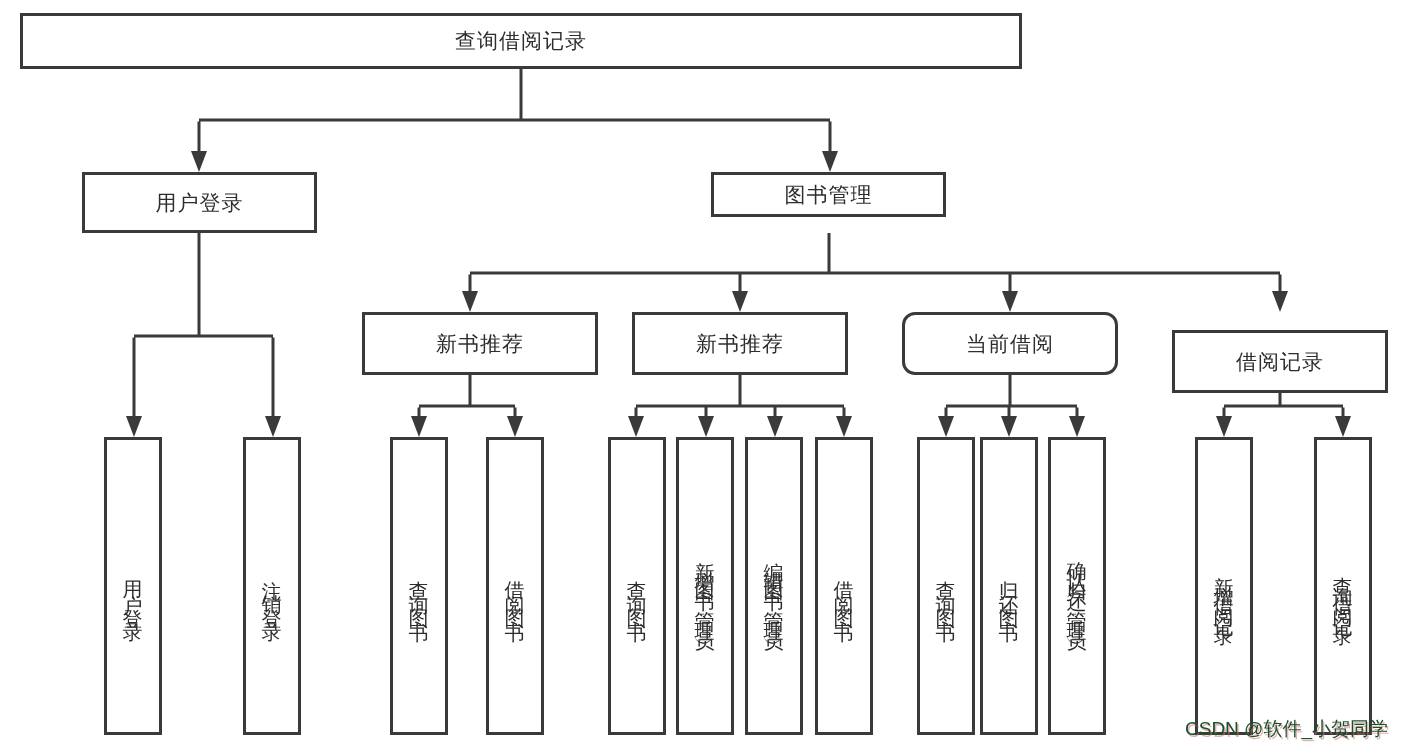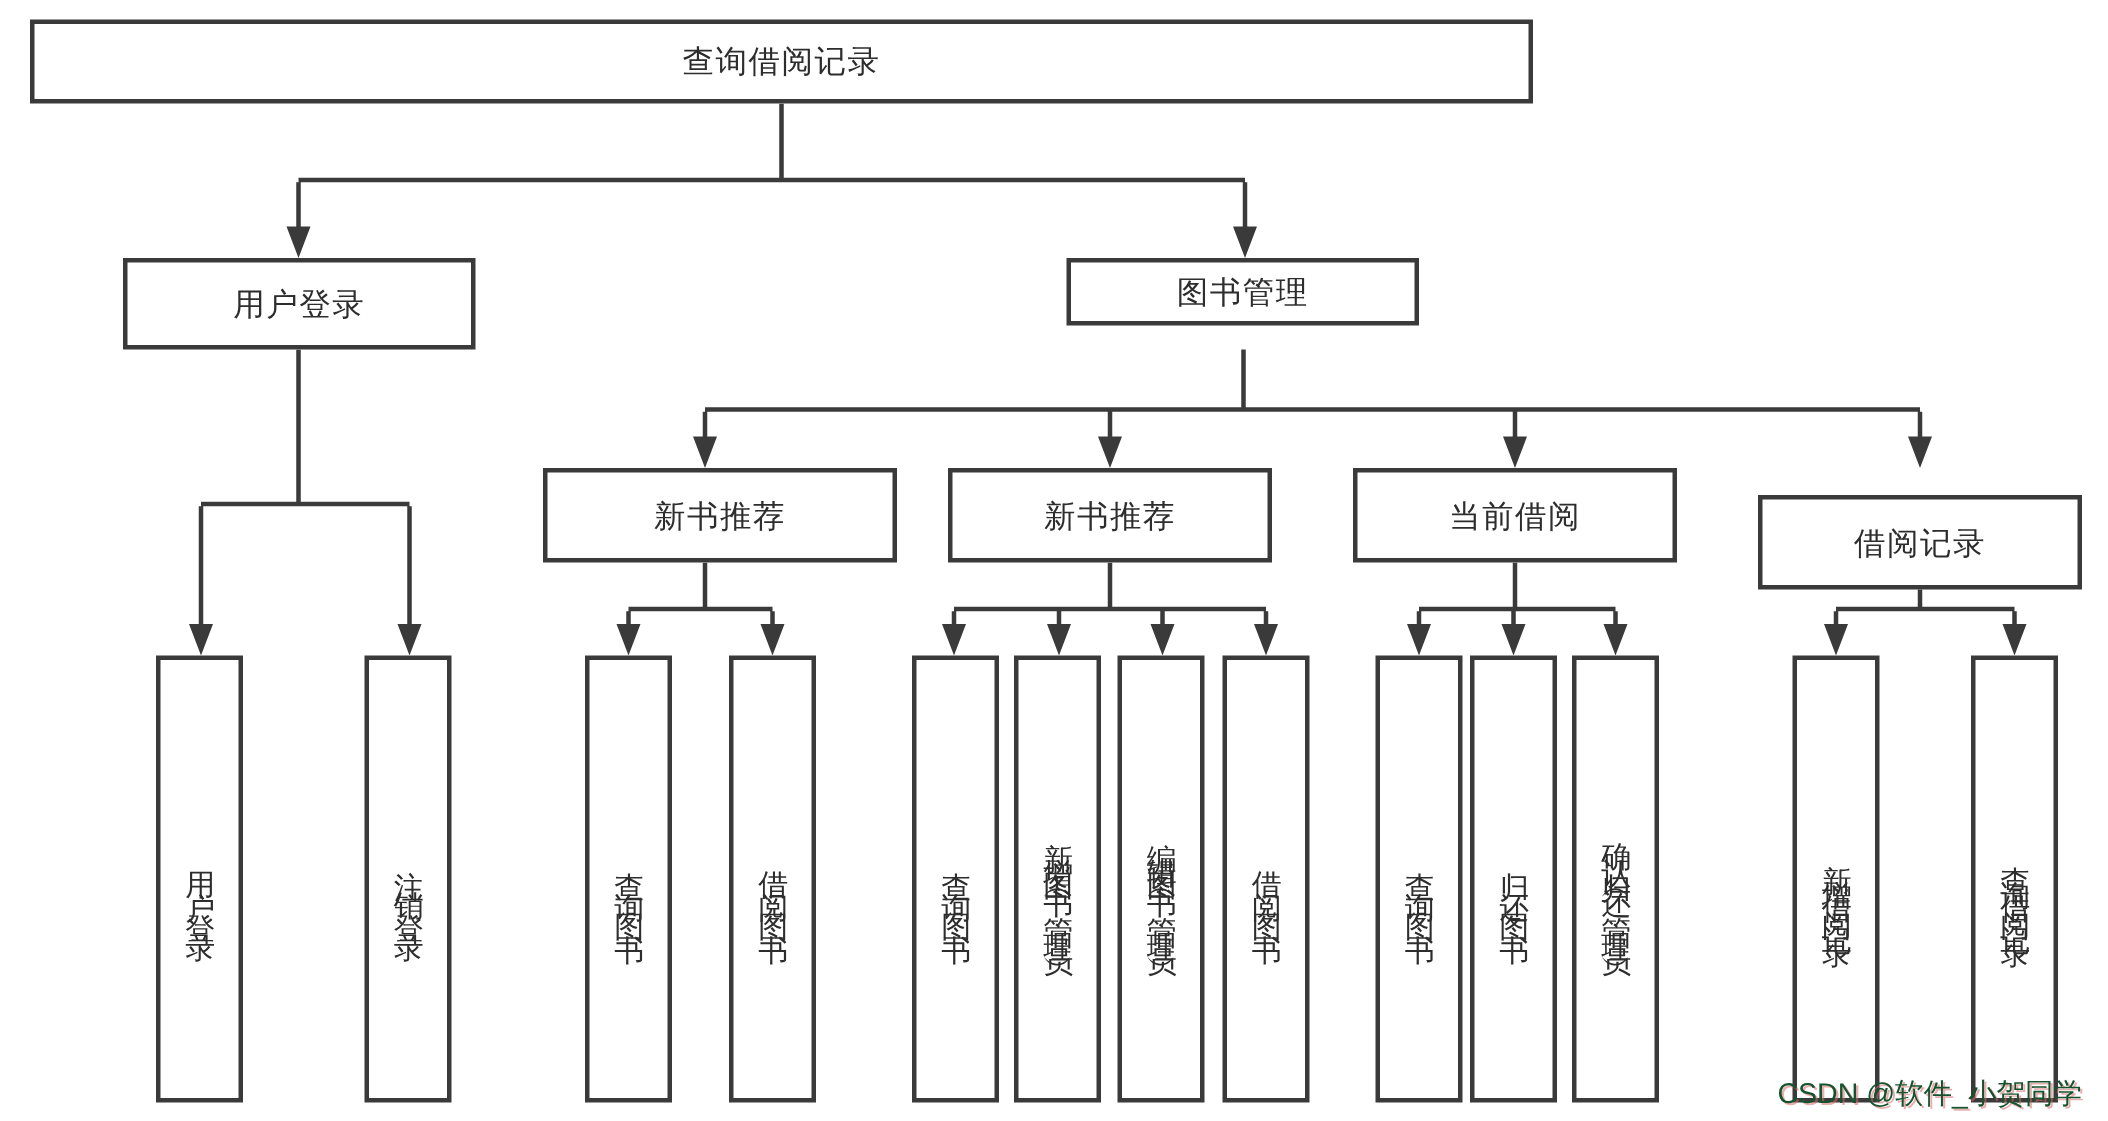--- a/index.html
+++ b/index.html
@@ -76,21 +76,21 @@
   <div class="node hnode" style="left:711px;top:172px;width:235px;height:45px;">
     <span>图书管理</span>
   </div>
 
   <div class="node hnode" style="left:362px;top:312px;width:236px;height:63px;">
     <span>新书推荐</span>
   </div>
   <div class="node hnode" style="left:632px;top:312px;width:216px;height:63px;">
     <span>新书推荐</span>
   </div>
-  <div class="node hnode" style="left:902px;top:312px;width:216px;height:63px;">
+  <div class="node hnode" style="left:902px;top:312px;width:216px;height:63px;border-radius:13px;">
     <span>当前借阅</span>
   </div>
   <div class="node hnode" style="left:1172px;top:312px;width:216px;height:63px;margin-top:18px;">
     <span>借阅记录</span>
   </div>
 
   <div class="node vnode" style="left:104px;">
     <span class="vtext ls4">用户登录</span>
   </div>
   <div class="node vnode" style="left:243px;">

